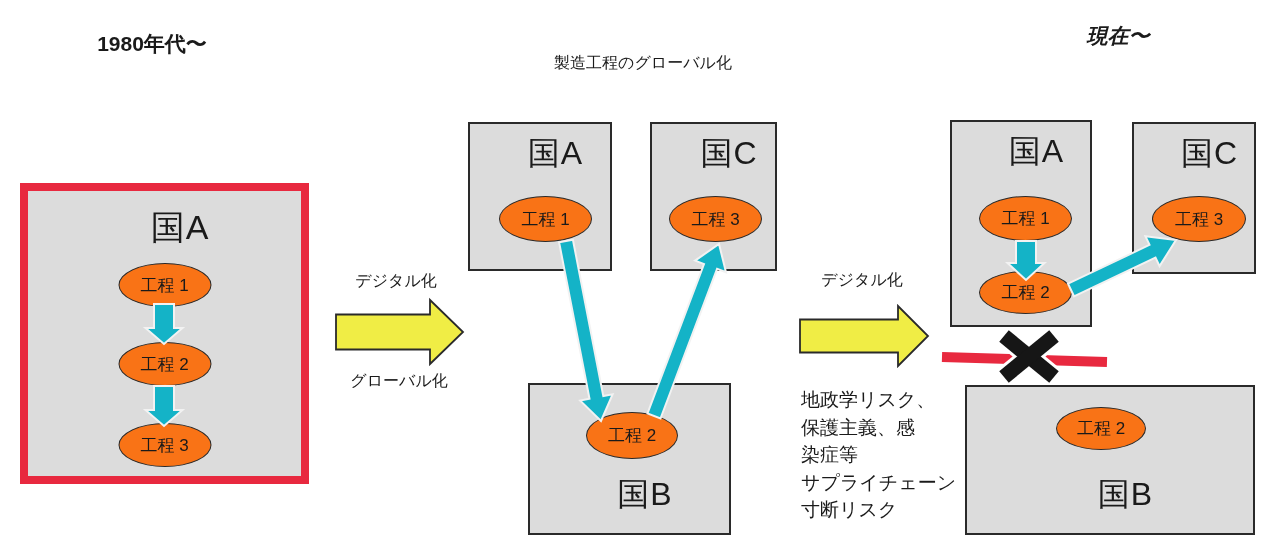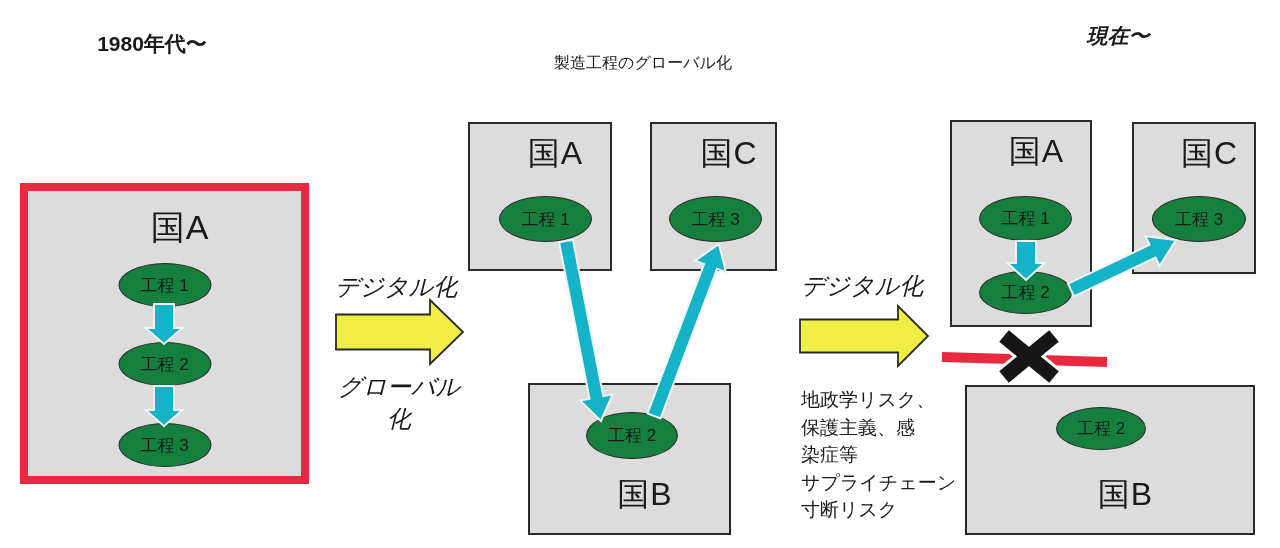--- a/index.html
+++ b/index.html
@@ -5,26 +5,26 @@
   :root{
     --cyan:#14b3c7; --red:#e8293f; --yellow:#f0ed45;
     --box-fill:#dcdcdc; --line:#2a2a2a; --text:#1a1a1a;
   }
   html,body{margin:0;padding:0;background:#fff;}
   body{font-family:"Liberation Sans",sans-serif;color:var(--text);}
   .canvas{position:relative;width:1280px;height:548px;background:#fff;overflow:hidden;}
   .label{position:absolute;text-align:center;}
   .t-era{font-weight:bold;font-size:21px;margin-top:22px;}
   .t-sub{font-size:16px;}
-  .t-arrow{font-size:24px;font-style:italic;}
+  .t-arrow{font-size:16px;}
   .gbox{position:absolute;background:var(--box-fill);border:2px solid var(--line);box-sizing:border-box;}
   .red-frame{border:8px solid var(--red);}
   .country{position:absolute;left:0;right:0;text-align:center;font-size:32px;letter-spacing:1px;padding-left:31px;}
   .country-xl{font-size:34px;}
-  .oval{position:absolute;background:#15803d;border:1.5px solid var(--line);border-radius:50%;
+  .oval{position:absolute;background:#f97316;border:1.5px solid var(--line);border-radius:50%;
         display:flex;align-items:center;justify-content:center;font-size:17px;box-sizing:border-box;}
   .oval-c{left:50%;transform:translateX(-50%);}
   .risk{position:absolute;font-size:19px;line-height:27.5px;white-space:pre-line;text-align:left;}
   svg.overlay{position:absolute;left:0;top:0;z-index:5;pointer-events:none;}
   .cyanA{fill:var(--cyan);stroke:#f2f2f2;stroke-width:2;}
   .yellowA{fill:var(--yellow);stroke:var(--line);stroke-width:1.8;}
   .redline{stroke:var(--red);stroke-width:10;}
   .xw{stroke:#ffffff;stroke-width:21;}
   .xb{stroke:#161616;stroke-width:15;}
 </style>

